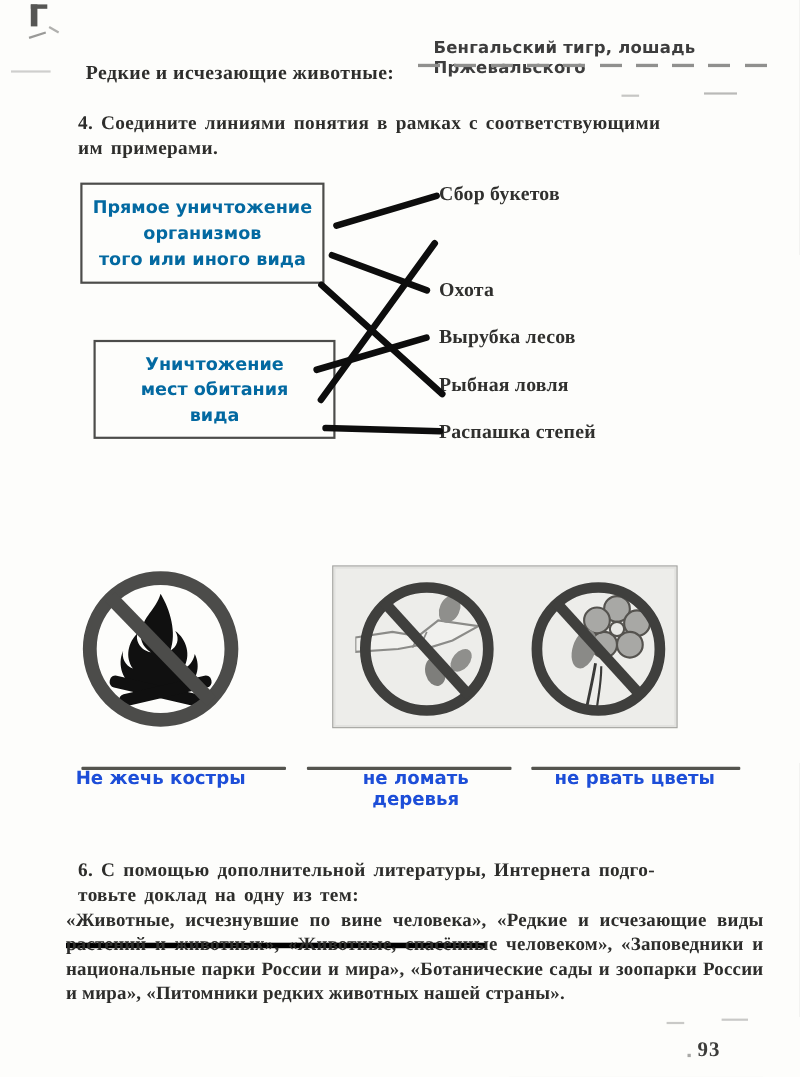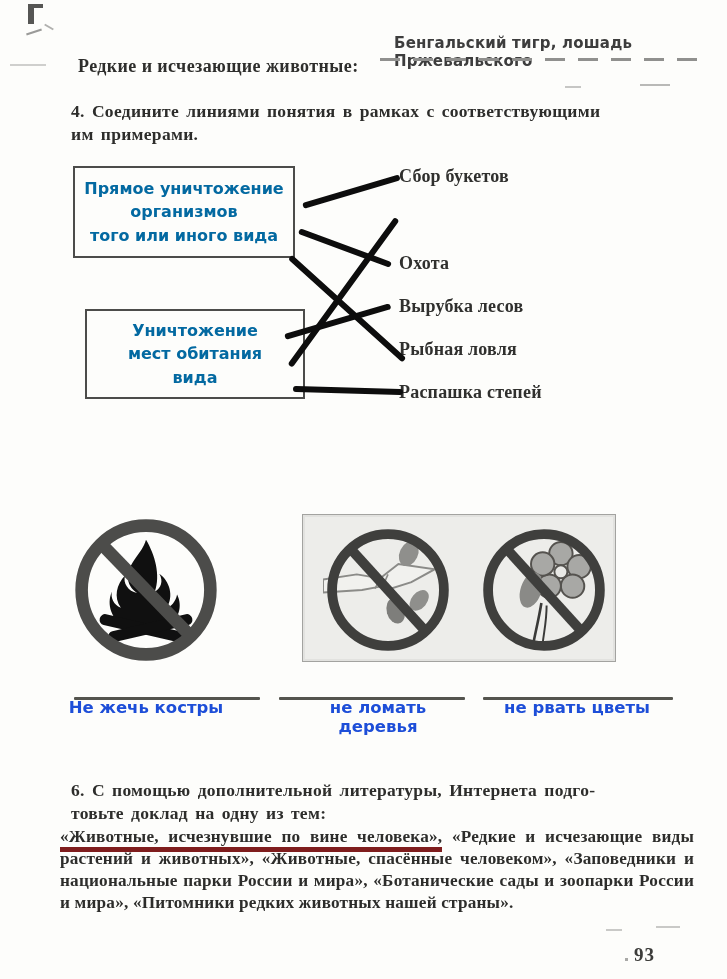--- a/index.html
+++ b/index.html
@@ -13,21 +13,21 @@
   .serif-par {
     position:absolute; font-family:"Liberation Serif", serif;
     font-weight:600; color:#2d2d2b; font-size:17.5px; line-height:23px;
     white-space:pre-line; letter-spacing:0.3px; word-spacing:2.5px;margin-left:11px;
   }
   .topics-par {
     position:absolute; font-family:"Liberation Serif", serif;
     font-weight:600; color:#2d2d2b; font-size:17.2px; line-height:22px;
     text-align:justify; letter-spacing:0.2px;
   }
-  .topic-underline { border-bottom:5px solid #7f1d1d; padding-bottom:1px; }
+  .topic-underline { border-bottom:5px solid #000000; padding-bottom:11px; }
   
   .hdr-label { position:absolute; left:78px; top:34px; font-size:18px; font-weight:600;
                color:#2e2e2c; letter-spacing:0.4px;margin-top:22px; }
   .hdr-answer { position:absolute; left:394px; top:34px; font-family:"DejaVu Sans", sans-serif;
                 font-size:15px; font-weight:700; color:#3d3d3d; letter-spacing:0.2px; }
   .hdr-dashline { position:absolute; left:380px; top:58px; width:326px; height:2.5px;
                   background:repeating-linear-gradient(90deg,#90908e 0 20px, transparent 20px 33px); }
   
   .match-box {
     position:absolute; border:2px solid #4c4c4a; background:transparent;

